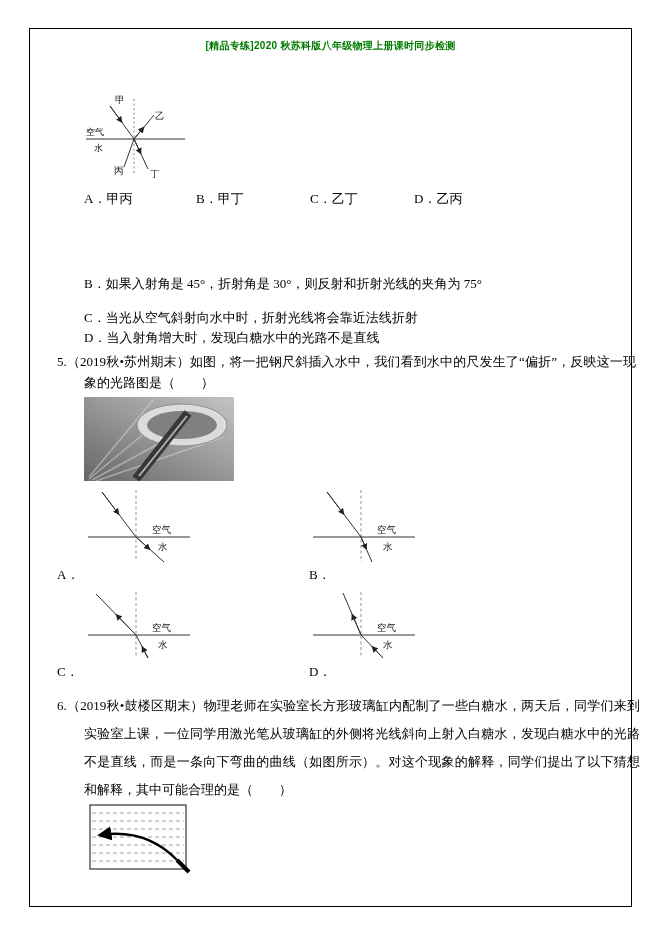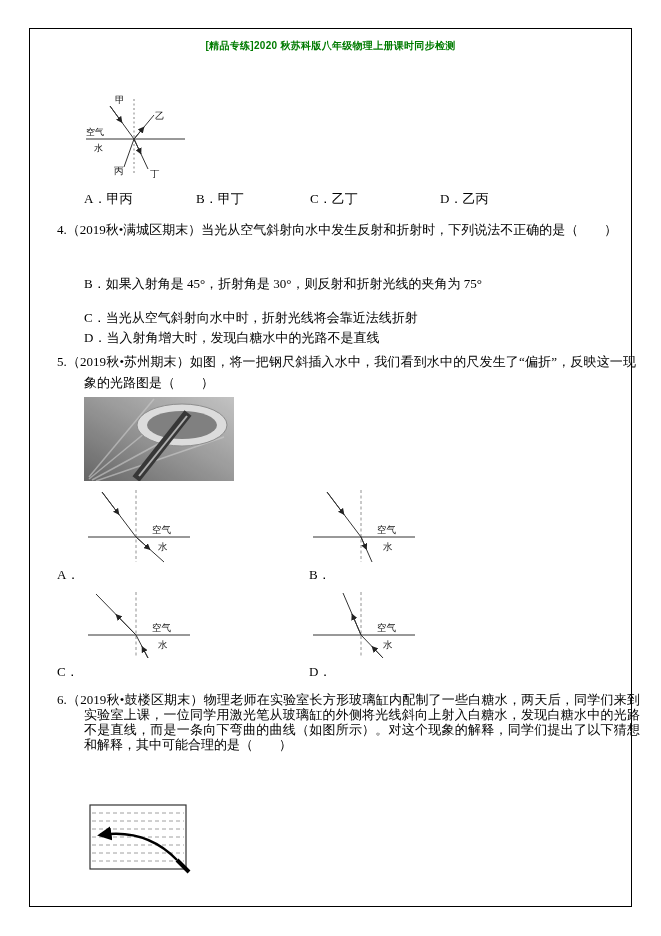--- a/index.html
+++ b/index.html
@@ -4,21 +4,21 @@
 <style>
   html,body{margin:0;padding:0;}
   body{width:661px;height:936px;background:#fff;position:relative;overflow:hidden;
        font-family:"Liberation Serif","DejaVu Serif",serif;color:#000;}
   .page{position:absolute;left:0;top:0;width:661px;height:936px;}
   .frame{position:absolute;left:29px;top:28px;width:601px;height:877px;border:1px solid #000;}
   .header{position:absolute;left:0;top:39px;width:661px;text-align:center;font-weight:bold;
           font-size:10px;font-family:"Liberation Sans","DejaVu Sans",sans-serif;letter-spacing:.3px;}
   .fig{position:absolute;}
   .stem{position:absolute;font-size:13px;line-height:21px;padding-left:27px;text-indent:-27px;text-align:justify;}
-  .q6stem{line-height:15px;}
+  .q6stem{line-height:28px;}
   .opt{position:absolute;font-size:13px;white-space:nowrap;text-align:center;}
   .choice-label{position:absolute;font-size:13px;}
   svg{display:block;}
   svg text{font-family:"Liberation Serif","DejaVu Serif",serif;fill:#111;}
 </style>
 </head>
 <body>
 
 <div class="page">
 
@@ -47,23 +47,22 @@
       <text x="30" y="81" font-size="9.5">丙</text>
       <text x="66" y="84" font-size="9.5">丁</text>
       <text x="2" y="42" font-size="9">空气</text>
       <text x="10" y="58" font-size="9">水</text>
     </svg>
   </div>
 
   <span class="opt" style="left:84px;top:190px">A．甲丙</span>
   <span class="opt" style="left:196px;top:190px">B．甲丁</span>
   <span class="opt" style="left:310px;top:190px">C．乙丁</span>
-  <span class="opt" style="left:440px;top:190px">D．乙丙</span>
+  <span class="opt" style="left:414px;top:190px">D．乙丙</span>
 
-  <div class="stem" style="left:57px;top:219px;width:552px">4.（2019秋•满城区期末）当光从空气斜射向水中发生反射和折射时，下列说法不正确的是（　　）</div>
   <div class="opt" style="left:84px;top:275px">B．如果入射角是 45°，折射角是 30°，则反射和折射光线的夹角为 75°</div>
   <div class="opt" style="left:84px;top:309px">C．当光从空气斜射向水中时，折射光线将会靠近法线折射</div>
   <div class="opt" style="left:84px;top:329px">D．当入射角增大时，发现白糖水中的光路不是直线</div>
 
   <div class="stem" style="left:57px;top:351px;width:552px">5.（2019秋•苏州期末）如图，将一把钢尺斜插入水中，我们看到水中的尺发生了“偏折”，反映这一现象的光路图是（　　）</div>
 
   <div class="fig" style="left:84px;top:397px;width:150px;height:84px">
     <svg width="150" height="84" viewBox="0 0 150 84">
       <defs>
         <linearGradient id="pg" x1="0" y1="1" x2="1" y2="0">

